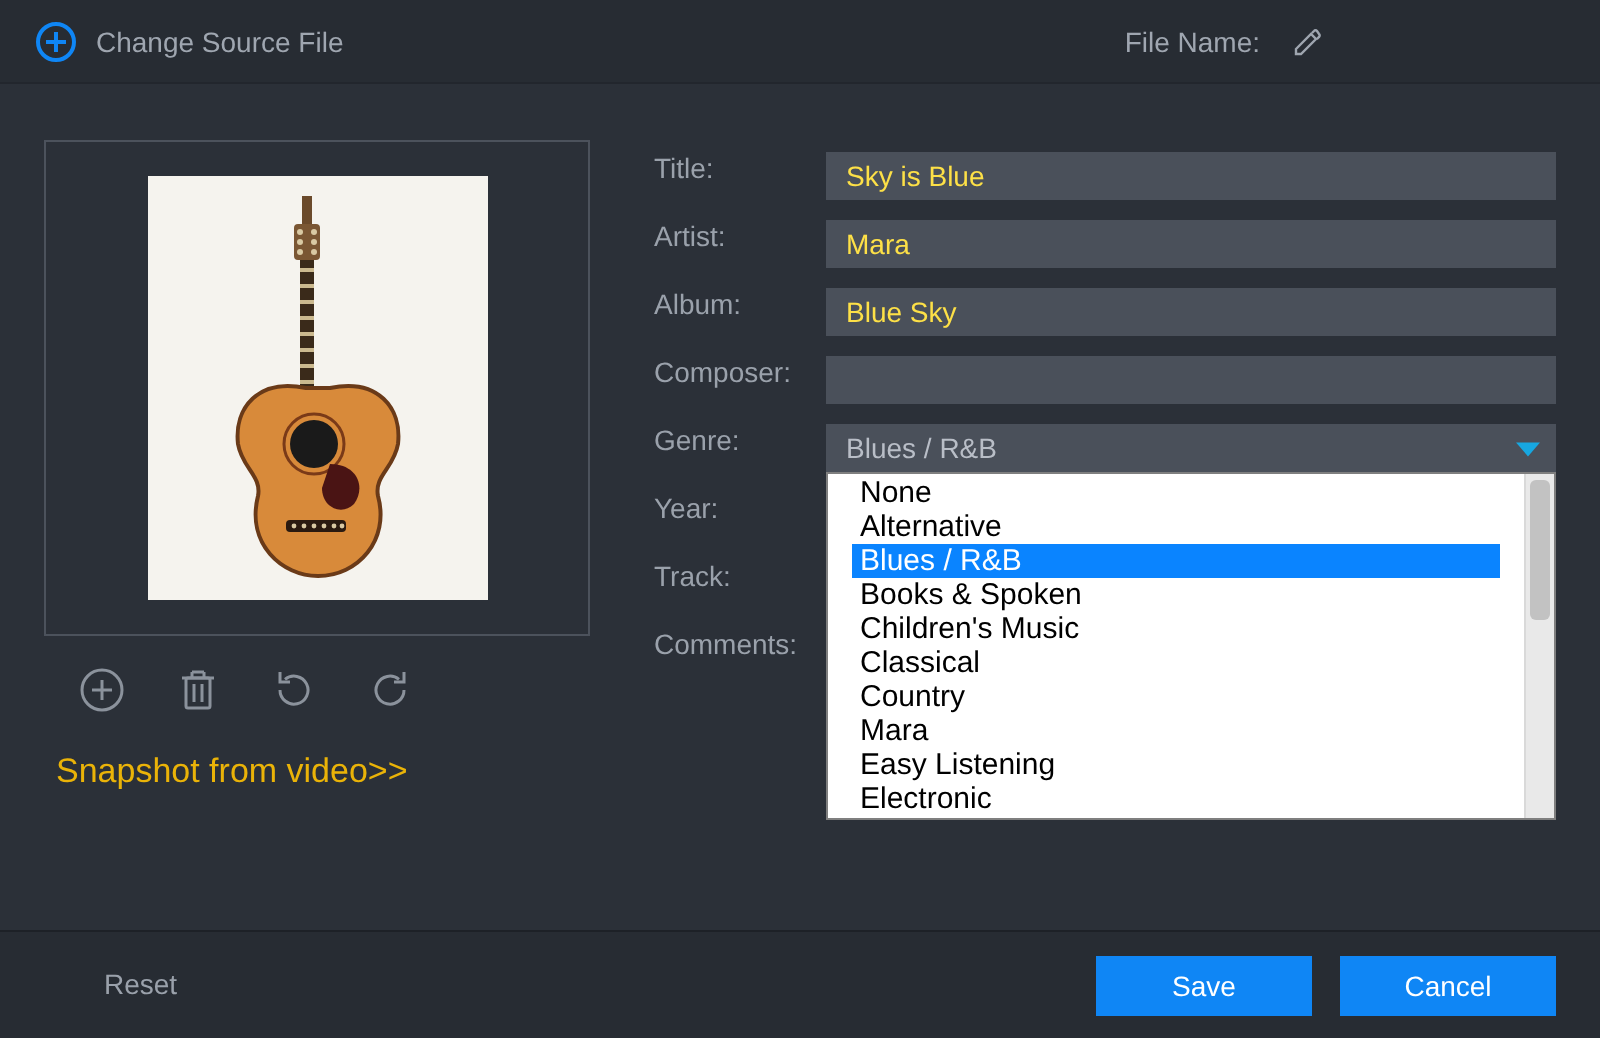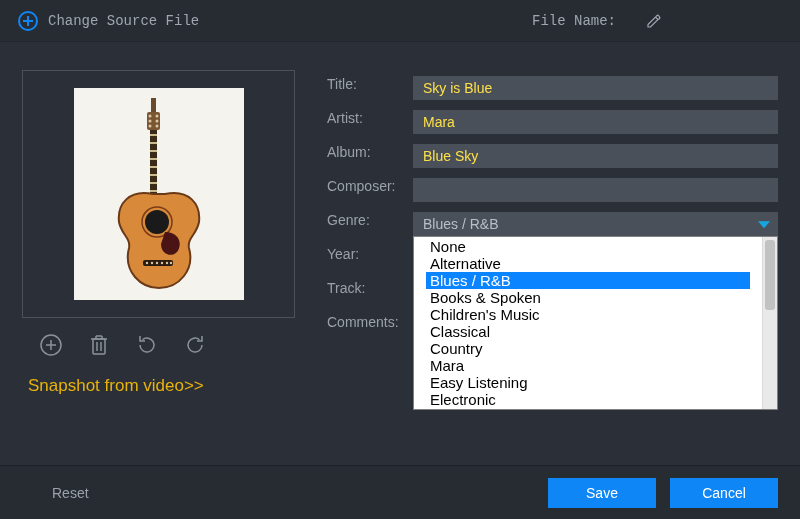--- a/index.html
+++ b/index.html
@@ -13,21 +13,20 @@
   }
 
   
   .topbar {
     display: flex;
     align-items: center;
     height: 42px;
     padding: 0 18px;
     border-bottom: 1px solid #22262d;
     background: #272c33;
-    font-family: Liberation Mono, monospace;
   }
   .change-source {
     display: flex;
     align-items: center;
     gap: 10px;
     color: #9fa6b0;
     cursor: pointer;
   }
   .plus-circle {
     width: 20px; height: 20px;
@@ -40,21 +39,21 @@
     position: absolute;
     background: #0f86f5;
   }
   .plus-circle::before { left: 3px; right: 3px; top: 7px; height: 2px; }
   .plus-circle::after  { top: 3px; bottom: 3px; left: 7px; width: 2px; }
   .filename-wrap {
     margin-left: auto;
     margin-right: 120px;
     display: flex;
     align-items: center;
-    gap: 26px;
+    gap: 12px;
     color: #9fa6b0;
   }
   .fn-label { margin-right: 4px; }
   .fn-value { color: #9fa6b0; }
   .pencil-icon { width: 16px; height: 16px; position: relative; cursor: pointer; }
   .pencil-icon svg { width: 16px; height: 16px; }
 
   
   .main {
     position: absolute;
@@ -198,21 +197,20 @@
   }
 
   
   .bottom {
     position: absolute;
     left: 0; right: 0; bottom: 0;
     height: 54px;
     border-top: 1px solid #1d2127;
     background: #272c33;
     display: flex;
-    align-items: center;
     padding: 12px 22px;
   }
   .reset-btn {
     color: #9aa1ab;
     cursor: pointer;
     padding: 6px 30px;
     font-size: 14px;
   }
   .spacer { flex: 1 1 auto; }
   .btn {

